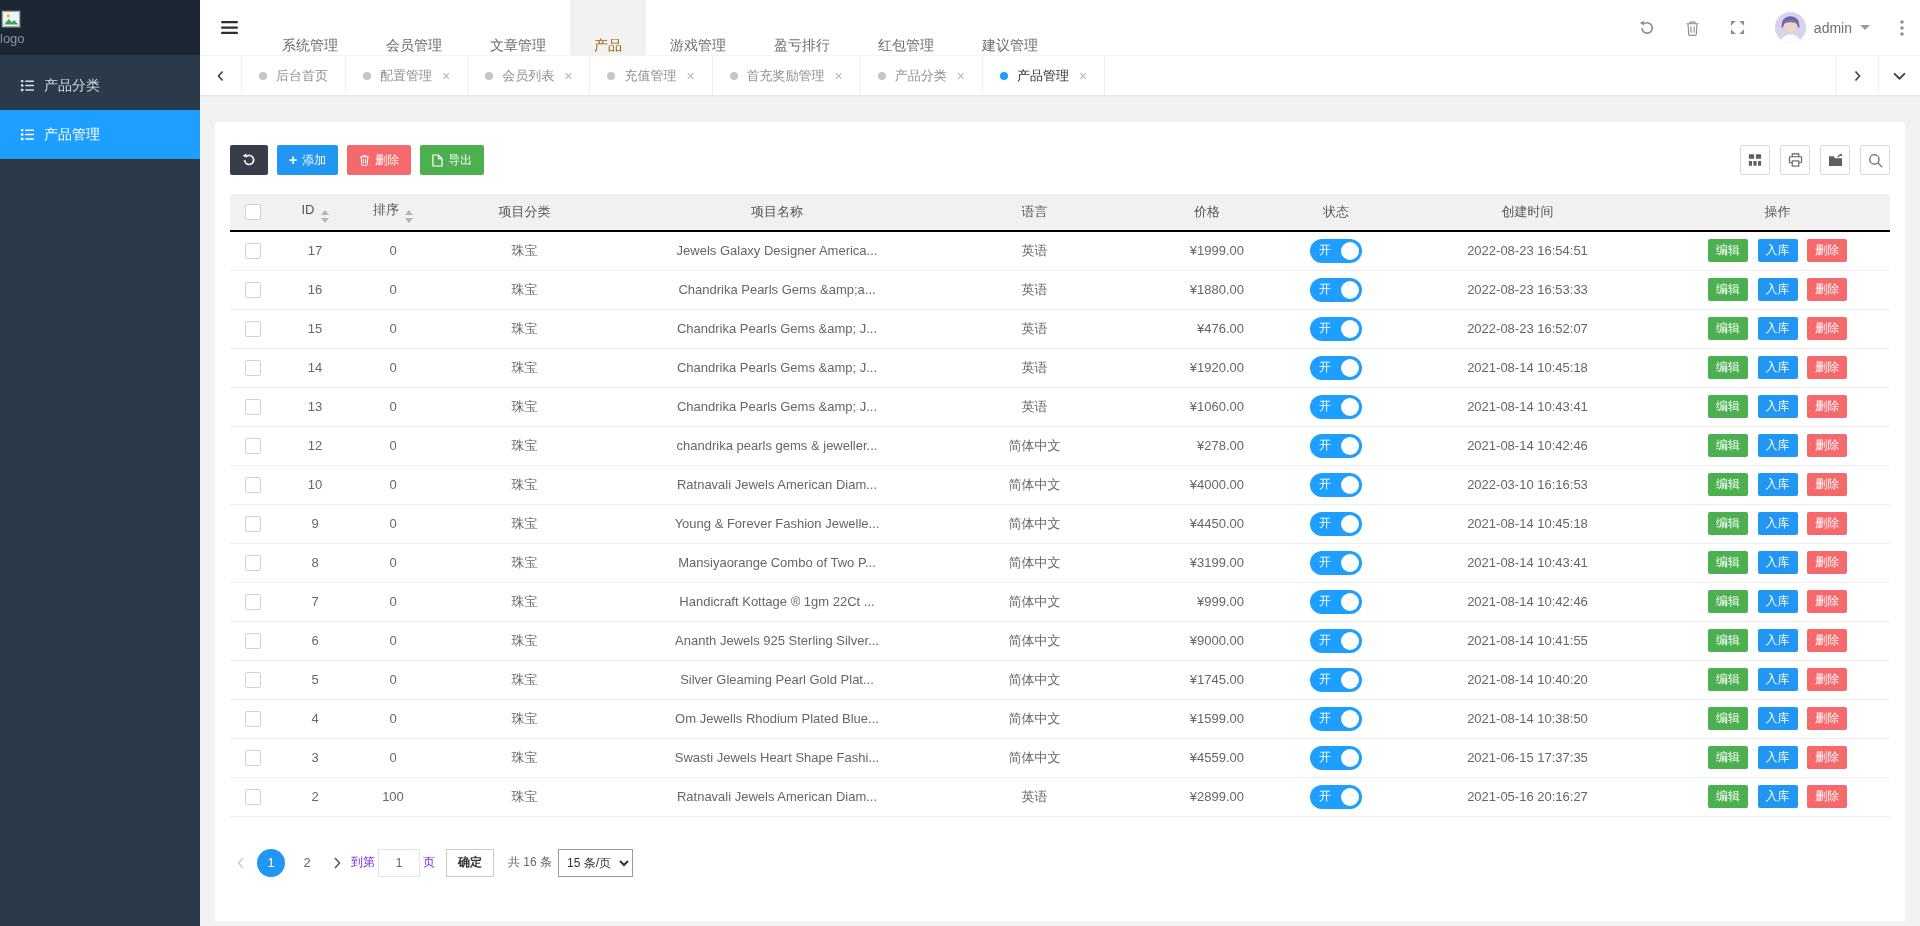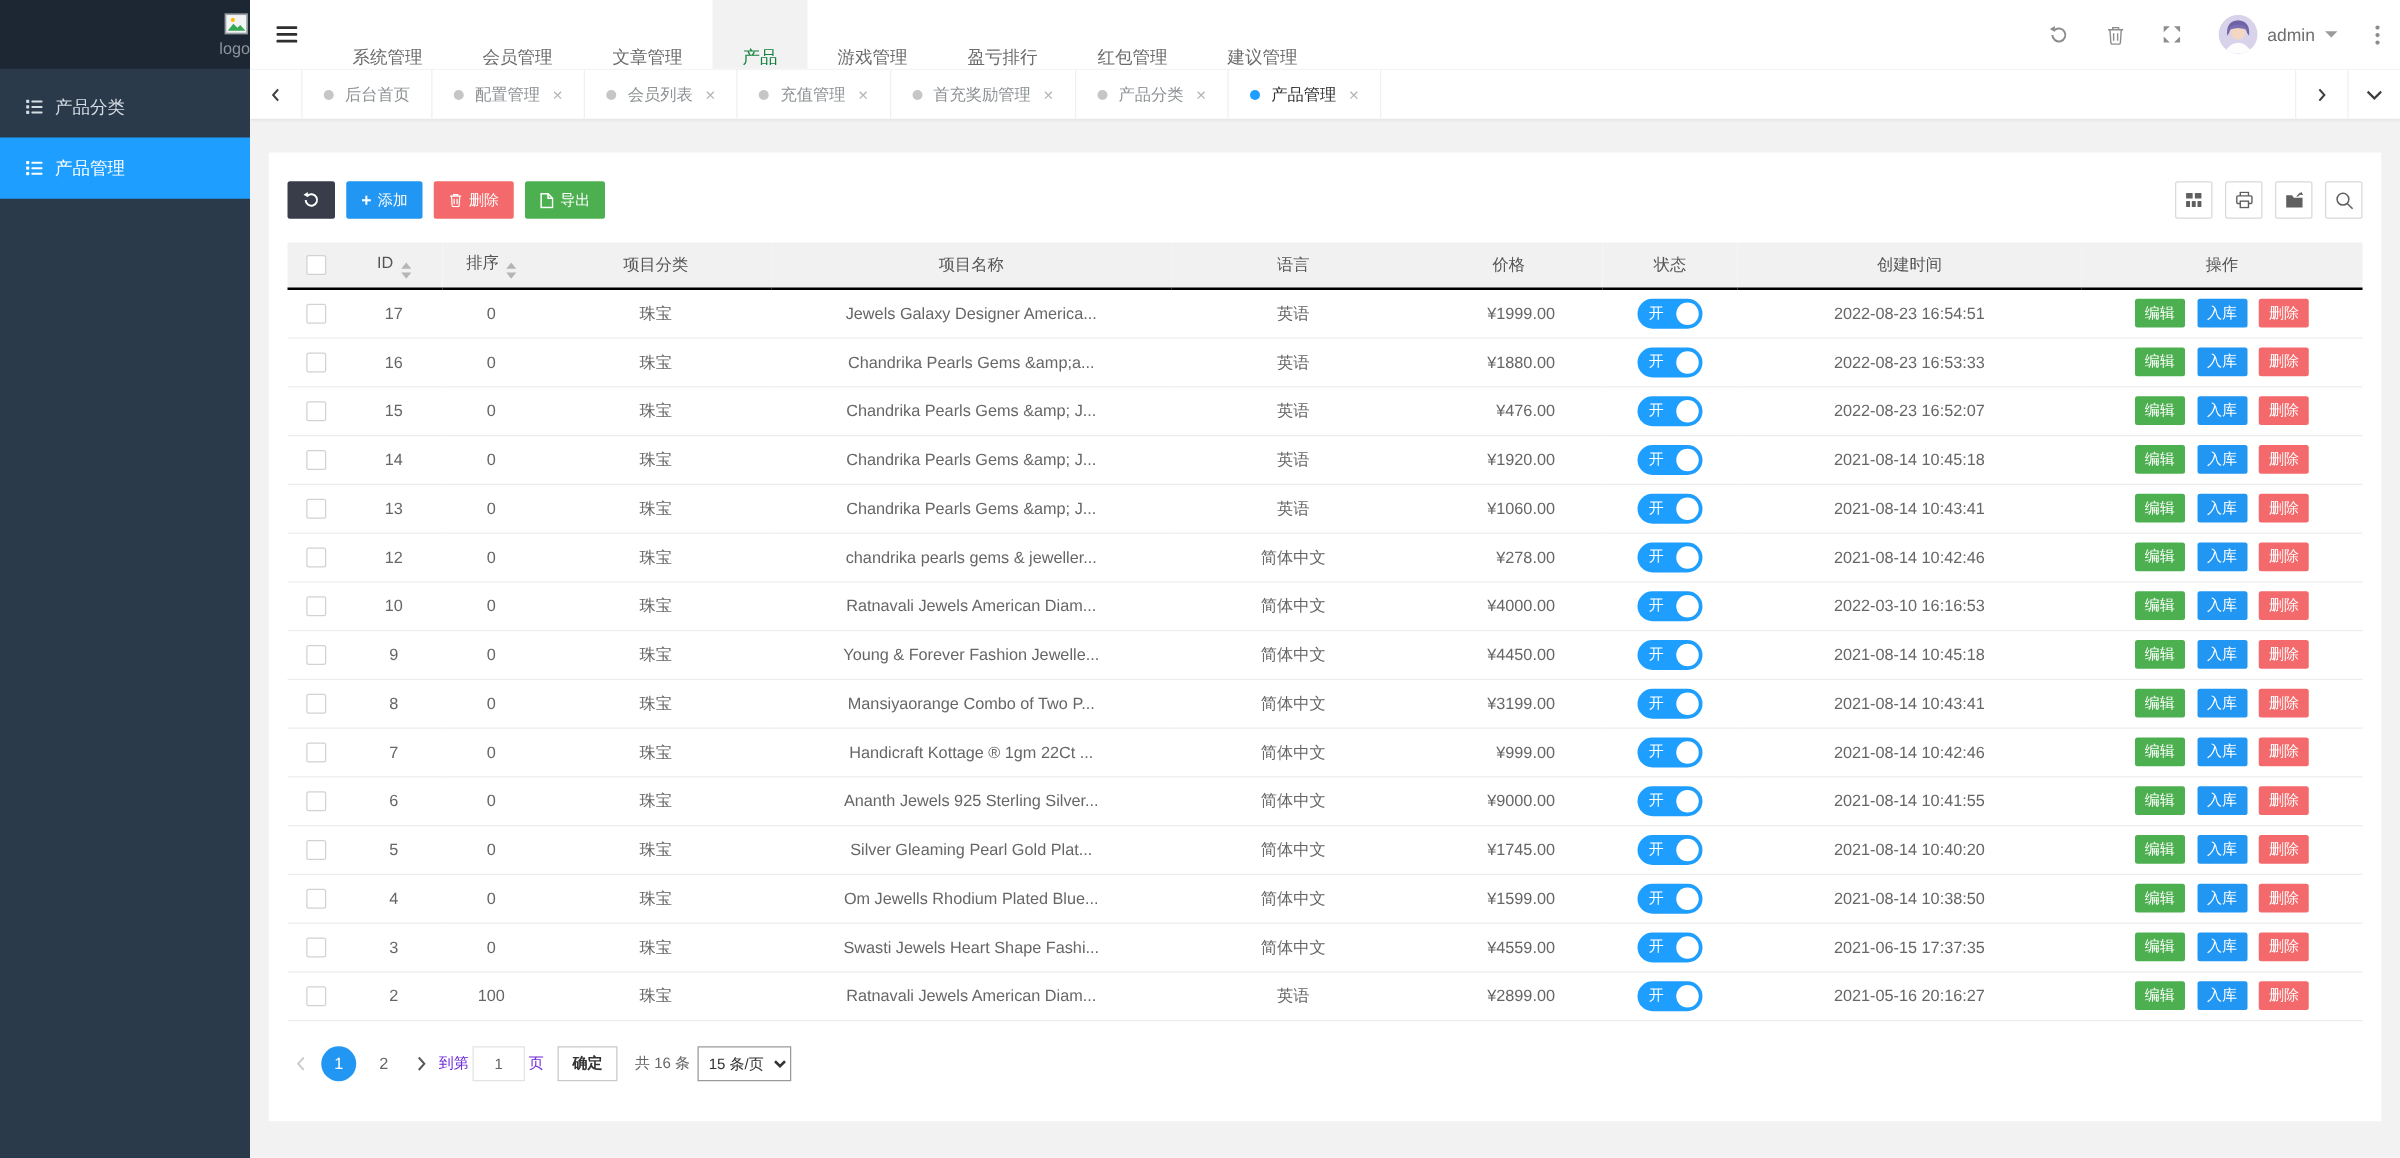--- a/index.html
+++ b/index.html
@@ -2,34 +2,34 @@
 <html><head>
 <meta charset="utf-8">
 <style>
   *{margin:0;padding:0;box-sizing:border-box}
   html,body{width:1920px;height:926px;overflow:hidden;background:#f2f2f2;
     font-family:"Liberation Sans","DejaVu Sans",sans-serif;font-size:14px;color:#666}
   svg{display:block}
 
   
   .sidebar{position:fixed;left:0;top:0;bottom:0;width:200px;background:#2b3a4a;z-index:20}
-  .logo-box{height:55px;background:#1c2733;display:flex;flex-direction:column;align-items:flex-end;justify-content:center}
+  .logo-box{height:55px;background:#1c2733;display:flex;flex-direction:column;align-items:flex-start;justify-content:center}
   .logo-text{color:#8b949e;font-size:13px;margin-top:1px}
   .side-menu{padding-top:6px}
   .side-item{height:49px;display:flex;align-items:center;gap:9px;padding-left:20px;
     color:#d6dde4;font-size:14px;cursor:pointer}
   .side-item.active{background:#1e9fff;color:#fff}
   .side-item svg{width:15px;height:15px}
 
   
   .navbar{position:fixed;left:200px;right:0;top:0;height:55px;background:#fff;display:flex;align-items:center;z-index:15}
   .hamburger{width:58px;height:100%;display:flex;align-items:center;justify-content:center;color:#2f2f2f;cursor:pointer}
   .nav-menu{display:flex;height:100%}
   .nav-item{display:flex;align-items:flex-end;padding:0 24px;color:#6b6b6b;cursor:pointer;white-space:nowrap}
-  .nav-item.active{background:#f2f2f2;color:#15803d}
+  .nav-item.active{background:#f2f2f2;color:#a16207}
   .nav-right{margin-left:auto;display:flex;align-items:center;gap:30px;padding-right:16px;color:#8d8d8d}
   .icon-btn{cursor:pointer;color:#8d8d8d}
   .admin-box{display:flex;align-items:center;gap:8px;cursor:pointer}
   .avatar{width:31px;height:31px;border-radius:50%;overflow:hidden;background:#dcd7ec}
   .admin-name{color:#6e6e6e}
   .caret-down{width:0;height:0;border-left:5px solid transparent;border-right:5px solid transparent;border-top:5px solid #9b9b9b}
 
   
   .tabbar{position:fixed;left:200px;right:0;top:55px;height:40px;background:#fff;display:flex;
     border-top:1px solid #f4f4f4;box-shadow:0 1px 3px rgba(0,0,0,.07);z-index:14}
@@ -89,21 +89,21 @@
   .pagination{margin-top:16px;display:flex;align-items:center;font-size:12px;color:#666}
   .pg-chevron{cursor:pointer;color:#555;display:flex;padding:0 6px}
   .pg-chevron.disabled{color:#ccc}
   .page-list{display:inline-flex;align-items:center;gap:8px;margin:0 6px}
   .page-num{min-width:28px;height:28px;border-radius:50%;display:inline-flex;align-items:center;justify-content:center;
     cursor:pointer;color:#666;font-size:13px}
   .page-num.active{background:#2196f3;color:#fff}
   .pg-label{color:#6d28d9;margin:0 3px}
   .pg-input{width:42px;height:28px;border:1px solid #e3e3e3;text-align:center;color:#666;font-size:12px;
     outline:none;font-family:inherit}
-  .pg-confirm{height:28px;padding:0 11px;margin:4px 8px;background:#fff;border:1px solid #c9c9c9;
+  .pg-confirm{height:28px;padding:0 11px;margin:16px 8px;background:#fff;border:1px solid #c9c9c9;
     font-weight:bold;color:#333;font-size:12px;cursor:pointer;font-family:Liberation Sans, sans-serif}
   .pg-total{color:#666;margin:0 6px}
   .pg-select{height:28px;font-size:12px;color:#333;border:1px solid #9a9a9a;background:#fff;
     font-family:inherit;padding:0 4px;cursor:pointer}
 </style>
 </head>
 <body>
 
 <div class="sidebar">
   <div class="logo-box">

